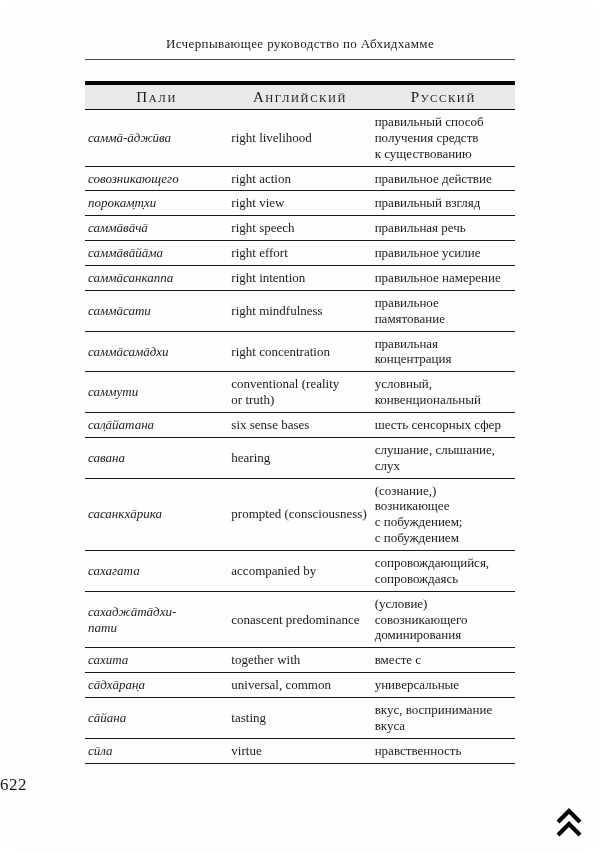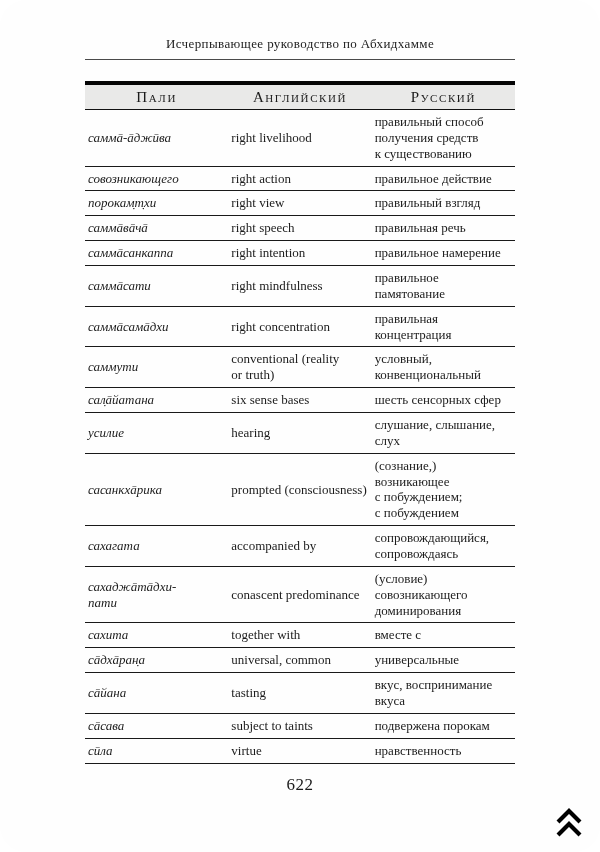--- a/index.html
+++ b/index.html
@@ -66,21 +66,21 @@
     width: 158px;
   }
   td.russian {
     width: 148px;
   }
   .page-number {
     position: absolute;
     left: 0;
     right: 0;
     top: 775px;
-    text-align: center;
+    text-align: left;
     font-size: 17px;
     letter-spacing: 0.5px;
     color: #1b1b1b;
   }
   .scroll-top {
     position: absolute;
     right: 14px;
     bottom: 12px;
     width: 34px;
     height: 34px;
@@ -130,20 +130,25 @@
     <td class="english">right view</td>
     <td class="russian">правильный взгляд</td>
   </tr>
 
   <tr>
     <td class="pali">саммāвāчā</td>
     <td class="english">right speech</td>
     <td class="russian">правильная речь</td>
   </tr>
 
+  <tr>
+    <td class="pali">саммāвāйāма</td>
+    <td class="english">right effort</td>
+    <td class="russian">правильное усилие</td>
+  </tr>
 
   <tr>
     <td class="pali">саммāсанкаппа</td>
     <td class="english">right intention</td>
     <td class="russian">правильное намерение</td>
   </tr>
 
   <tr>
     <td class="pali">саммāсати</td>
     <td class="english">right mindfulness</td>
@@ -165,21 +170,21 @@
 конвенциональный</td>
   </tr>
 
   <tr>
     <td class="pali">сал̣āйатана</td>
     <td class="english">six sense bases</td>
     <td class="russian">шесть сенсорных сфер</td>
   </tr>
 
   <tr>
-    <td class="pali">усилие</td>
+    <td class="pali">савана</td>
     <td class="english">hearing</td>
     <td class="russian">слушание, слышание,
 слух</td>
   </tr>
 
   <tr>
     <td class="pali">сасанкхāрика</td>
     <td class="english">prompted (consciousness)</td>
     <td class="russian">(сознание,)
 возникающее
@@ -217,25 +222,20 @@
     <td class="russian">универсальные</td>
   </tr>
 
   <tr>
     <td class="pali">сāйана</td>
     <td class="english">tasting</td>
     <td class="russian">вкус, воспринимание
 вкуса</td>
   </tr>
 
-  <tr>
-    <td class="pali">сāсава</td>
-    <td class="english">subject to taints</td>
-    <td class="russian">подвержена порокам</td>
-  </tr>
 
   <tr>
     <td class="pali">сӣла</td>
     <td class="english">virtue</td>
     <td class="russian">нравственность</td>
   </tr>
 </tbody>
   </table>
 
   <div class="page-number">622</div>

